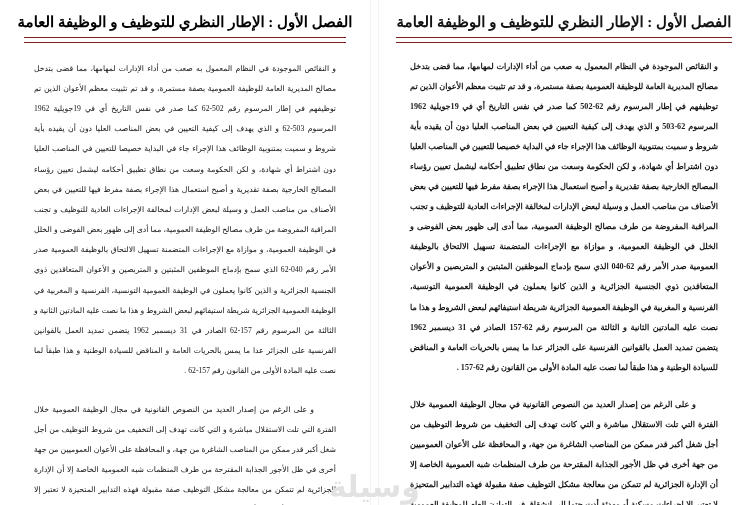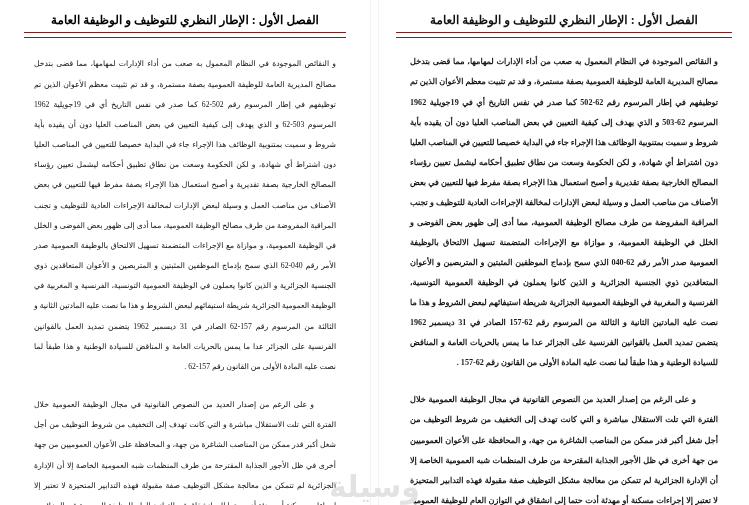--- a/index.html
+++ b/index.html
@@ -52,21 +52,21 @@
     padding: 12px 16px 10px 16px;
   }
 
   
   .chapter-head {
     text-align: center;
     direction: rtl;
   }
 
   .chapter-title {
-    font-size: 12px;
+    font-size: 15px;
     font-weight: bold;
     color: #000000;
     line-height: 1.45;
     letter-spacing: 0;
     white-space: nowrap;
   }
 
   #page-left .chapter-title {
     font-weight: bold;
     color: #131313;

